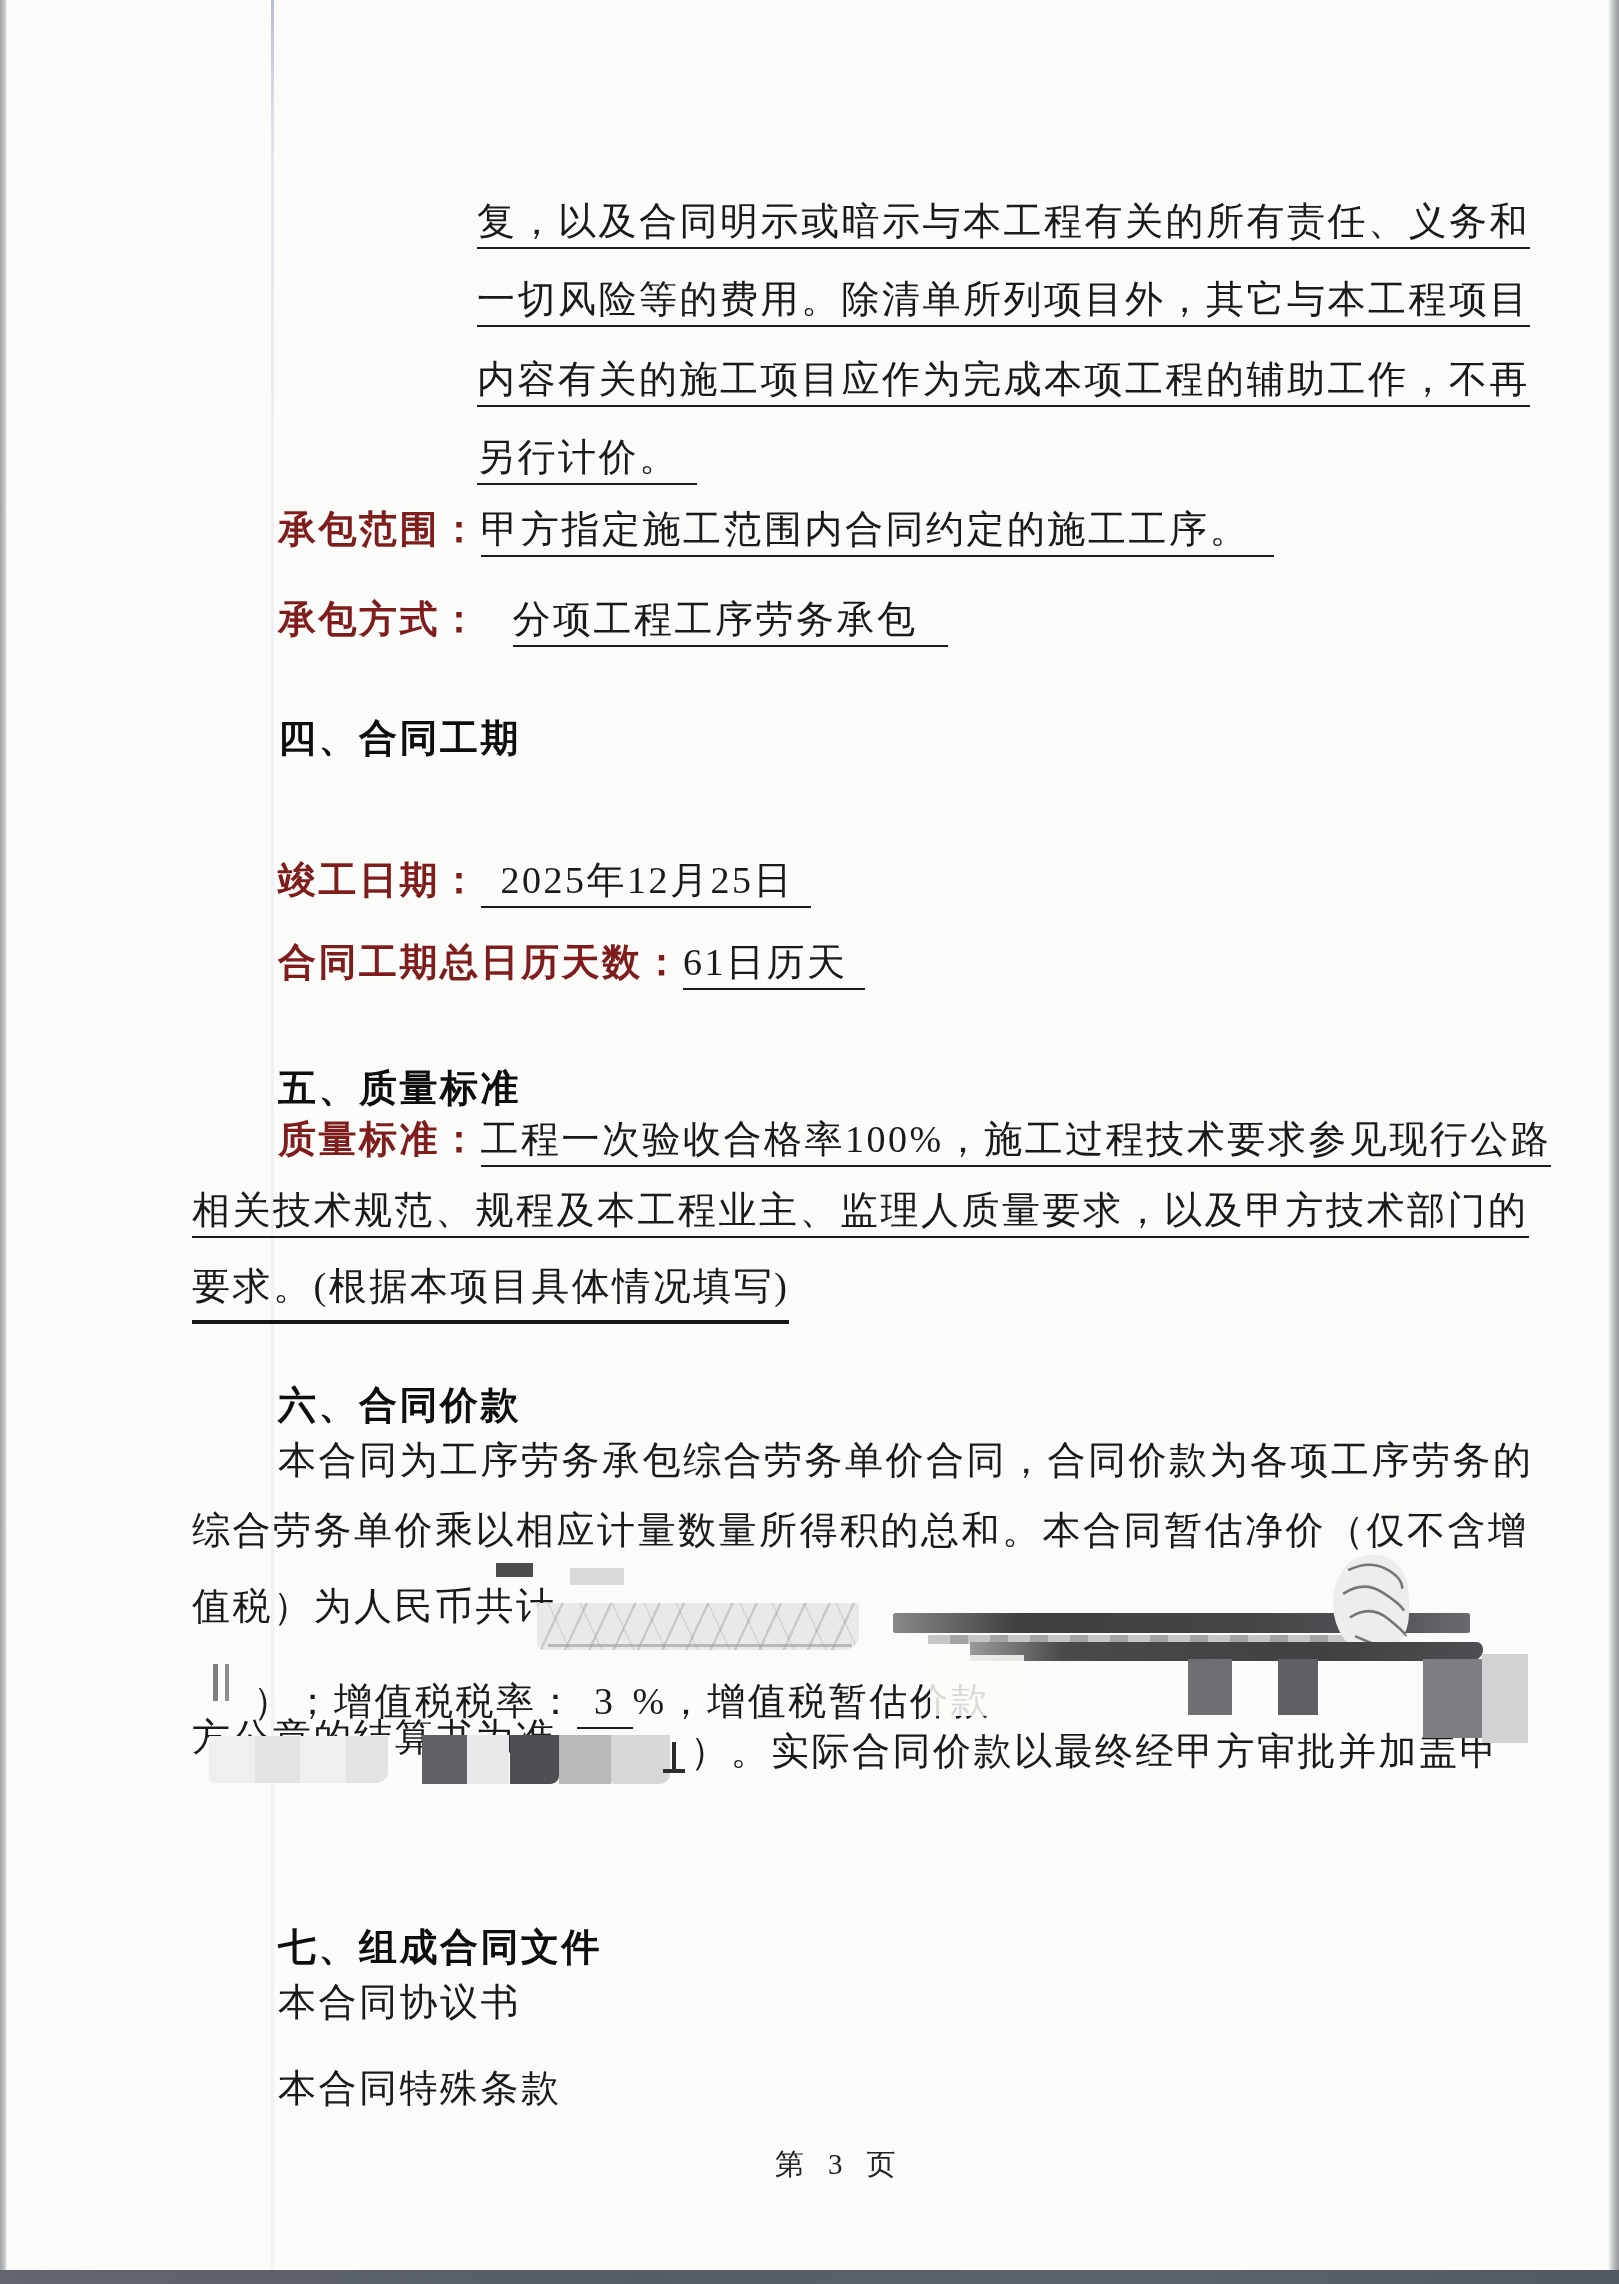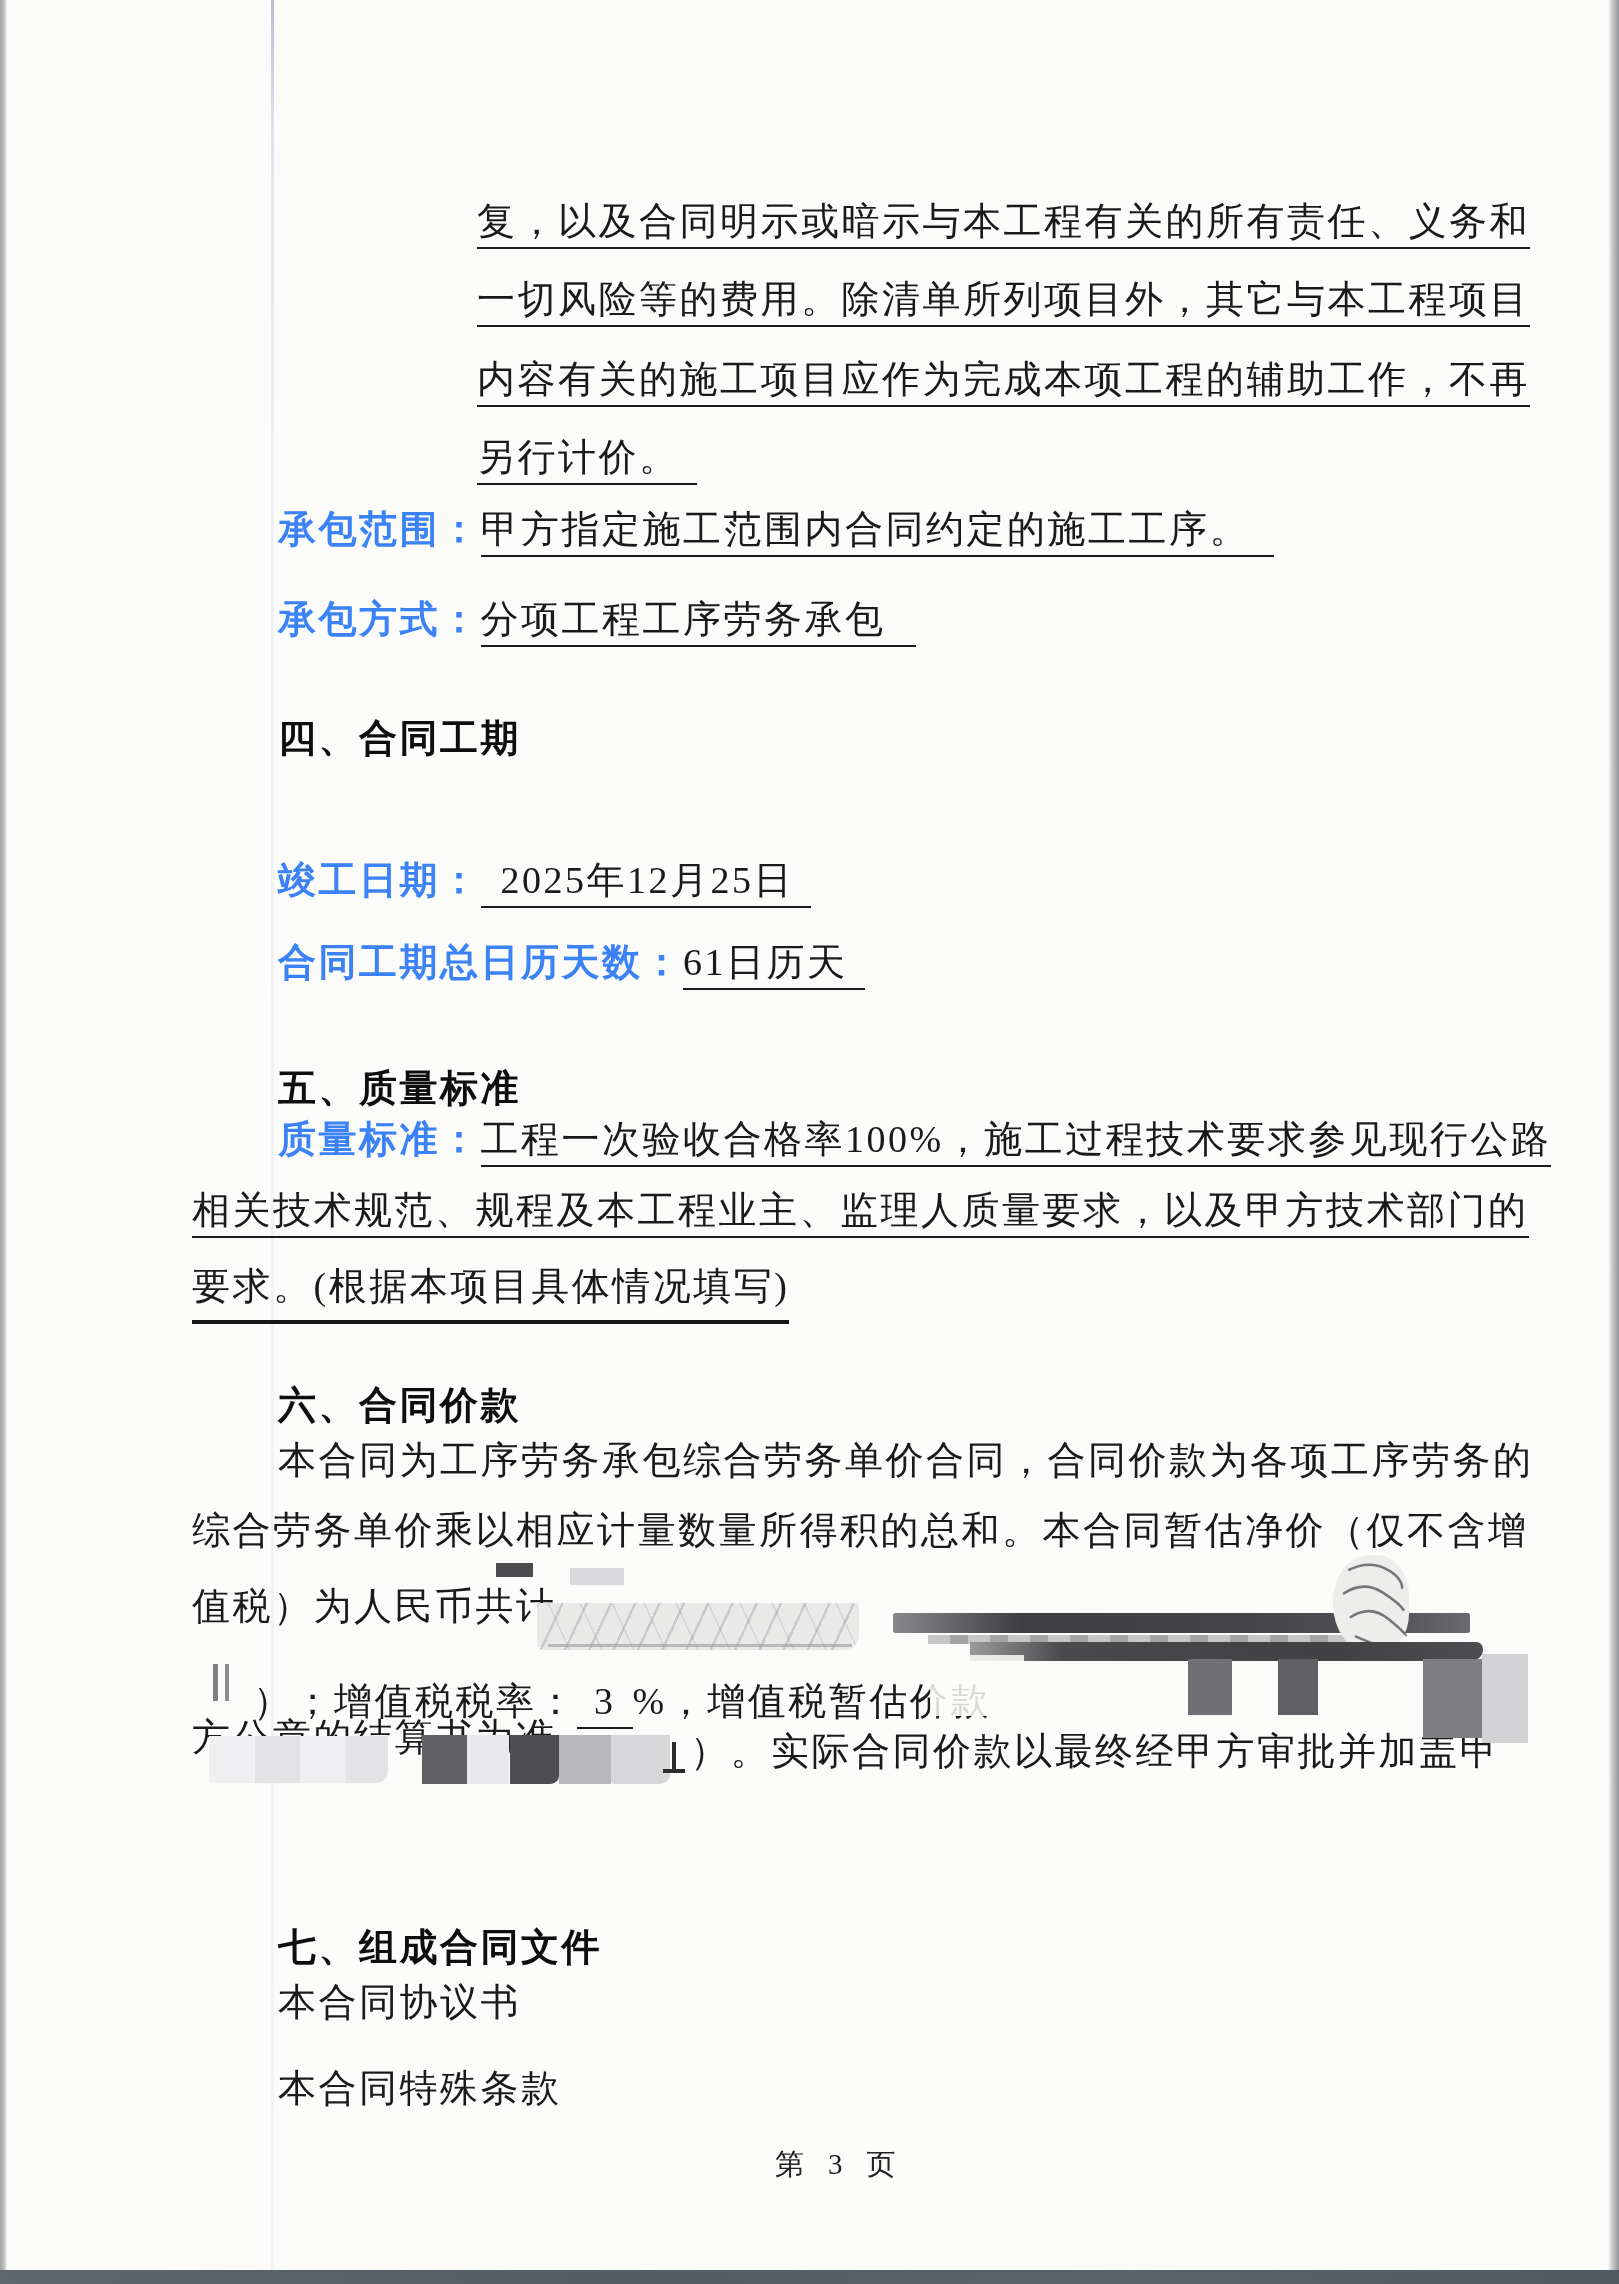--- a/index.html
+++ b/index.html
@@ -8,26 +8,26 @@
     background:#fbfbf9;
     font-family:"Liberation Serif","DejaVu Serif",serif;
     color:#1a1a1c;
   }
   .page{position:absolute;inset:0;}
   .ln{
     position:absolute;white-space:nowrap;
     font-size:38px;line-height:1.12;letter-spacing:2.5px;
   }
   .hd{font-weight:700;color:#0e0e10;margin-top:32px;}
-  .b{font-weight:700;color:#3b82f6;}
+  .b{font-weight:700;color:#7f1d1d;}
   .u{border-bottom:2.5px solid #1c1c1c;padding-bottom:5px;}
   .u4{border-bottom:4.2px solid #161616;padding-bottom:13px;}
   .pr28{padding-right:23.6px;}
   .pr20{padding-right:17px;}
-  .pr36{padding-right:30px;}
+  .pr36{padding-right:30px;margin-left:32px;}
   .pl24{padding-left:20px;}
   .footer{
     position:absolute;font-size:29px;letter-spacing:8.4px;color:#222;
   }
   
   .edge-left{position:absolute;left:0;top:0;width:6.7px;height:2284px;
     background:linear-gradient(90deg,#9ea1a2,#c6c8c9 70%,rgba(250,250,248,0));}
   .edge-right{position:absolute;left:1608px;top:0;width:11.8px;height:2284px;
     background:linear-gradient(90deg,rgba(250,250,248,0),#c2c5c6 40%,#8a8e91);}
   .edge-bottom{position:absolute;left:0;top:2270px;width:1620px;height:14.3px;

